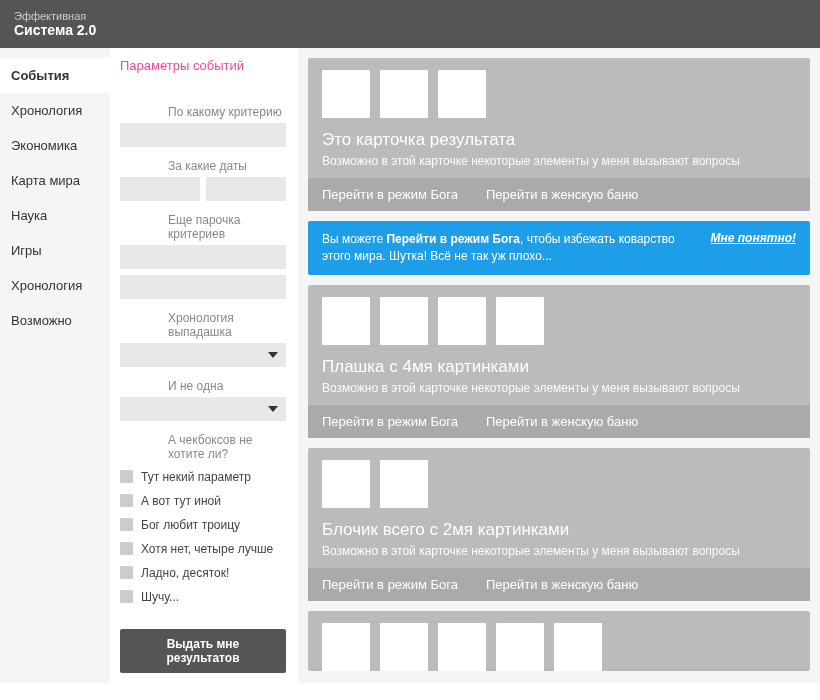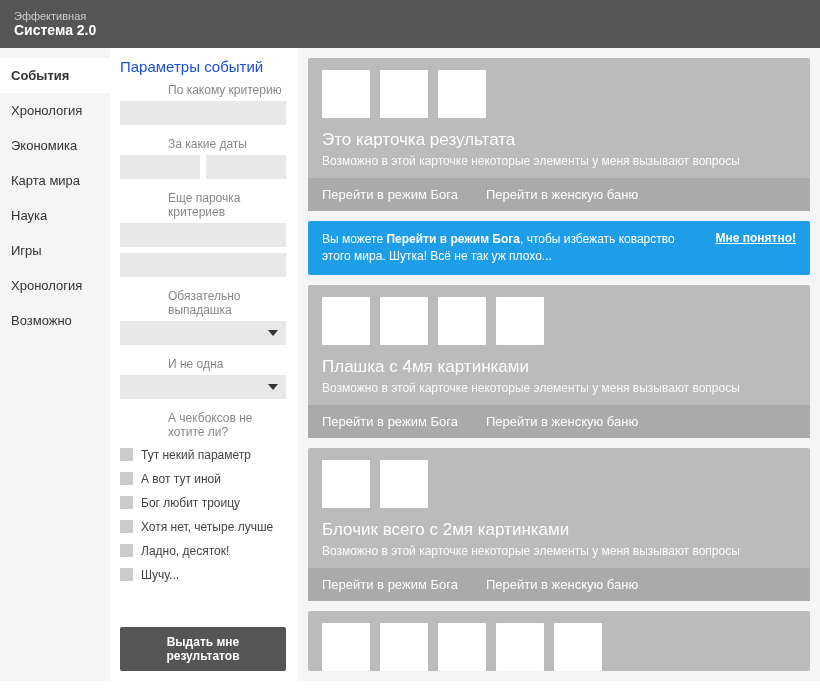--- a/index.html
+++ b/index.html
@@ -5,21 +5,21 @@
 * { margin: 0; padding: 0; box-sizing: border-box; }
 body { font-family: Arial, Helvetica, sans-serif; font-size: 13px; background: #fff; color: #333; width: 820px; }
 .header { background: #555; color: #fff; padding: 8px 14px; height: 48px; display: flex; flex-direction: column; justify-content: center; }
 .header-sub { font-size: 11px; color: #ccc; }
 .header-title { font-size: 14px; font-weight: bold; }
 .layout { display: flex; }
 .sidebar { width: 110px; background: #f5f5f5; padding: 10px 0; }
 .sidebar-item { padding: 10px 11px; font-size: 13px; cursor: pointer; }
 .sidebar-item.active { background: #fff; font-weight: bold; }
 .params { width: 188px; padding: 10px 12px 10px 10px; display: flex; flex-direction: column; }
-.params-title { font-size: 15px; margin-bottom: 2px; color: #1d4ed8; }
+.params-title { font-size: 13px; margin-bottom: 26px; color: #ec4899; }
 .field-label { font-size: 12px; color: #888; margin-bottom: 4px; margin-top: 6px; margin-left: 48px; }
 .field-input { background: #e8e8e8; border: none; height: 24px; width: 100%; margin-bottom: 6px; padding: 0 6px; font-size: 12px; }
 .date-row { display: flex; gap: 6px; }
 .date-row .field-input { flex: 1; }
 .field-select { background: #e8e8e8; border: none; height: 24px; width: 100%; margin-bottom: 6px; position: relative; display: flex; align-items: center; justify-content: flex-end; padding: 0 8px; }
 .caret { width: 0; height: 0; border-left: 5px solid transparent; border-right: 5px solid transparent; border-top: 6px solid #333; }
 .check-row { display: flex; align-items: flex-start; gap: 8px; margin: 5px 0; }
 .check-box { width: 13px; height: 13px; background: #ccc; border-radius: 1px; flex-shrink: 0; }
 .check-label { font-size: 12px; color: #444; }
 .submit-wrap { margin-top: auto; padding-top: 20px; }
@@ -29,21 +29,21 @@
 .card-body { padding: 12px 14px 10px; }
 .thumbs { display: flex; gap: 10px; margin-bottom: 12px; }
 .thumb { width: 48px; height: 48px; background: #fff; border-radius: 1px; }
 .card-title { color: #fff; font-size: 17px; margin-bottom: 4px; }
 .card-desc { color: #fff; font-size: 12px; opacity: 0.95; }
 .card-actions { background: #aaa; display: flex; gap: 28px; padding: 9px 14px; }
 .card-action { color: #fff; font-size: 13px; cursor: pointer; }
 .alert { background: #1e9ee8; color: #fff; border-radius: 2px; padding: 10px 14px; display: flex; justify-content: space-between; gap: 16px; font-size: 12px; }
 .alert-text { flex: 1; line-height: 1.4; }
 .alert-text b { font-weight: bold; }
-.alert-link { color: #fff; font-weight: bold; text-decoration: underline; cursor: pointer; white-space: nowrap; }
+.alert-link { color: #fff; font-weight: bold; text-decoration: underline; cursor: pointer; white-space: nowrap; font-style: italic; }
 .card-bottom .thumbs { padding: 12px 14px 0; margin-bottom: 0; }
 </style>
 </head>
 <body>
 
 <div class="header">
   <div class="header-sub">Эффективная</div>
   <div class="header-title">Система 2.0</div>
 </div>
 
@@ -68,21 +68,21 @@
     <div class="field-label">За какие даты</div>
     <div class="date-row">
       <input class="field-input" style="">
       <input class="field-input" style="">
     </div>
 
     <div class="field-label">Еще парочка критериев</div>
     <input class="field-input" style="">
     <input class="field-input" style="">
 
-    <div class="field-label">Обязательно выпадашка</div>
+    <div class="field-label">Хронология выпадашка</div>
     <div class="field-select">
         <span class="caret"></span>
       </div>
 
     <div class="field-label">И не одна</div>
     <div class="field-select">
         <span class="caret"></span>
       </div>
 
     <div class="field-label">А чекбоксов не хотите ли?</div>

